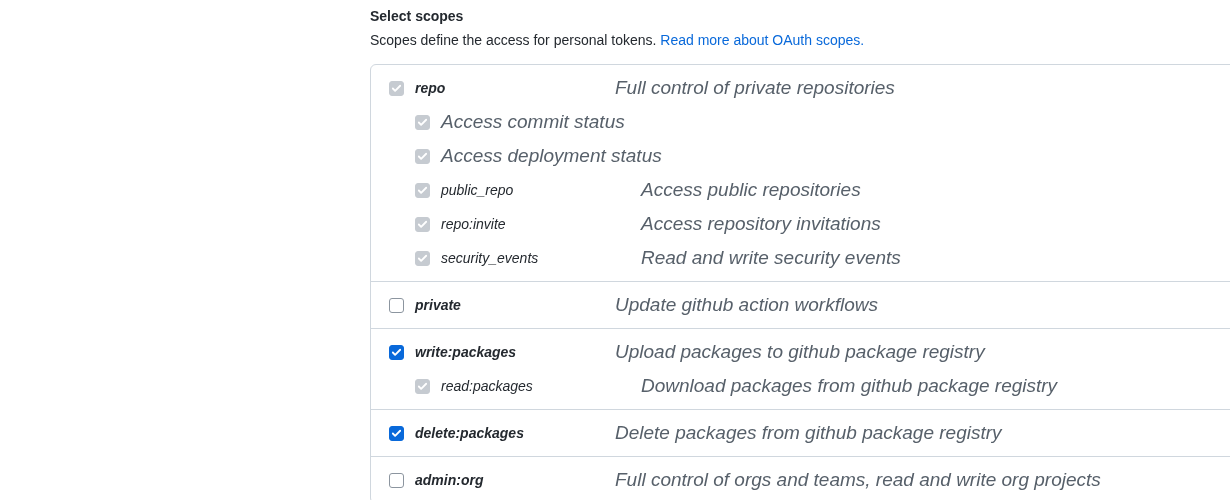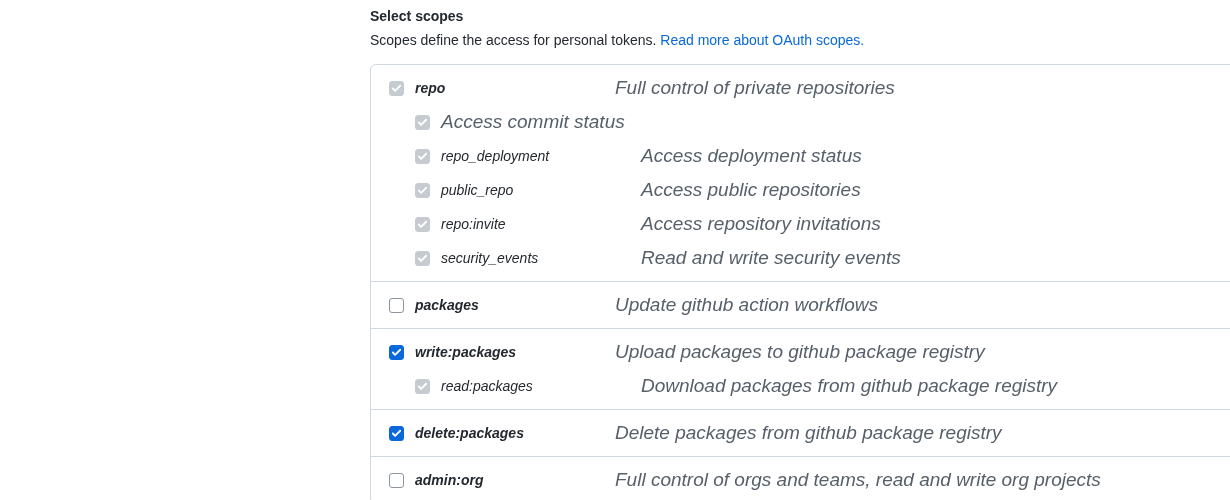--- a/index.html
+++ b/index.html
@@ -137,21 +137,20 @@
           <div class="scope-desc">Access commit status</div>
         </div>
         <div class="scope-row child">
           <div class="checkbox-wrap">
             <div class="checkbox inherited">
               <svg viewBox="0 0 12 12" fill="none">
                 <path d="M10 3L4.5 8.5L2 6" stroke="white" stroke-width="2" stroke-linecap="round" stroke-linejoin="round"></path>
               </svg>
             </div>
           </div>
-          <div class="scope-label">repo_deployment</div>
           <div class="scope-desc">Access deployment status</div>
         </div>
         <div class="scope-row child">
           <div class="checkbox-wrap">
             <div class="checkbox inherited">
               <svg viewBox="0 0 12 12" fill="none">
                 <path d="M10 3L4.5 8.5L2 6" stroke="white" stroke-width="2" stroke-linecap="round" stroke-linejoin="round"></path>
               </svg>
             </div>
           </div>
@@ -179,21 +178,21 @@
           </div>
           <div class="scope-label">security_events</div>
           <div class="scope-desc">Read and write security events</div>
         </div>
       </div>
       <div class="scope-group">
         <div class="scope-row">
           <div class="checkbox-wrap">
             <div class="checkbox unchecked"></div>
           </div>
-          <div class="scope-label bold">packages</div>
+          <div class="scope-label bold">private</div>
           <div class="scope-desc">Update github action workflows</div>
         </div>
       </div>
       <div class="scope-group">
         <div class="scope-row">
           <div class="checkbox-wrap">
             <div class="checkbox checked">
               <svg viewBox="0 0 12 12" fill="none">
                 <path d="M10 3L4.5 8.5L2 6" stroke="white" stroke-width="2" stroke-linecap="round" stroke-linejoin="round"></path>
               </svg>

